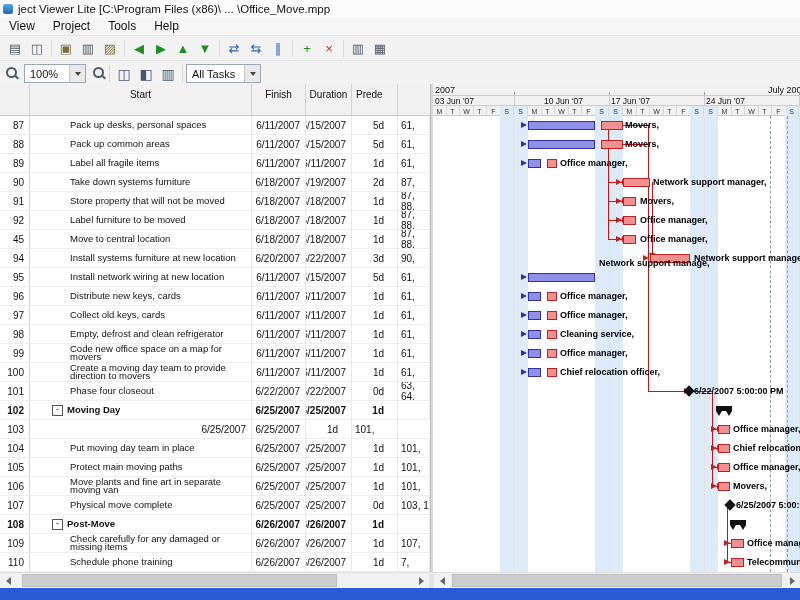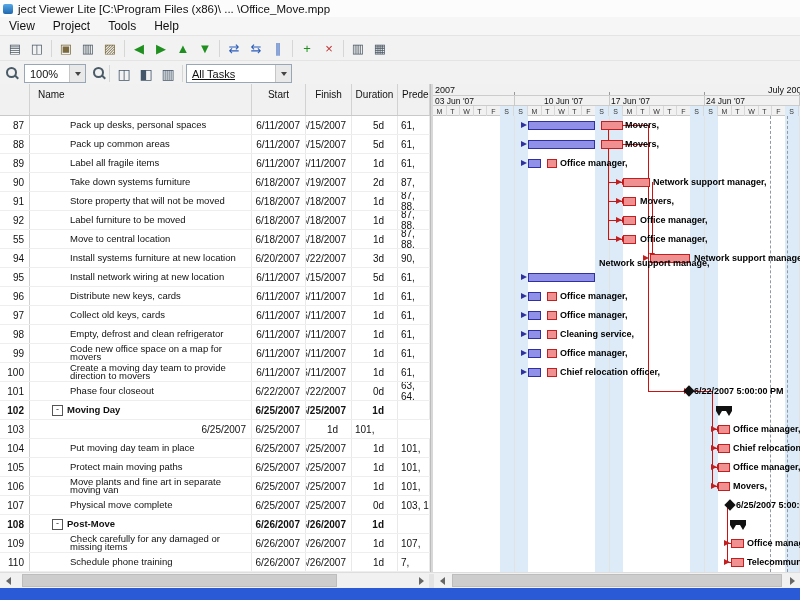--- a/index.html
+++ b/index.html
@@ -136,33 +136,32 @@
       </span>
   </div>
   <span class="mag" style="margin-left:7px;"></span>
   <span class="tb-sep"></span>
   <span id="layout-icons" style="display:flex;">
       <div class="tb-icon" style="color: rgb(68, 86, 106); font-size: 14px;">◫</div>
       <div class="tb-icon" style="color: rgb(68, 86, 106); font-size: 14px;">◧</div>
       <div class="tb-icon" style="color: rgb(68, 86, 106); font-size: 14px;">▥</div>
     </span>
   <span class="tb-sep"></span>
-  <div class="combo" style="width:106px;text-decoration:underline;">
+  <div class="combo" style="width:75px;">
     <span class="cval">All Tasks</span>
     <span class="cbtn">
         <span class="dn-tri"></span>
       </span>
   </div>
 </div>
 
 <div id="main">
   <div id="table-pane">
     <div id="table-header">
         <div class="th id"></div>
-        <div class="th name">Name</div>
         <div class="th start">Start</div>
         <div class="th finish">Finish</div>
         <div class="th dur">Duration</div>
         <div class="th pred">Prede</div>
       </div>
     <div id="table-body">
         <div class="tr">
           <div class="td id">87</div>
           <div class="td name">
             <span class="nm">Pack up desks, personal spaces</span>
@@ -216,21 +215,21 @@
           <div class="td id">92</div>
           <div class="td name">
             <span class="nm">Label furniture to be moved</span>
           </div>
           <div class="td num">6/18/2007</div>
           <div class="td num">6/18/2007</div>
           <div class="td dur">1d</div>
           <div class="td pred">87, 88,</div>
         </div>
         <div class="tr">
-          <div class="td id">55</div>
+          <div class="td id">45</div>
           <div class="td name">
             <span class="nm">Move to central location</span>
           </div>
           <div class="td num">6/18/2007</div>
           <div class="td num">6/18/2007</div>
           <div class="td dur">1d</div>
           <div class="td pred">87, 88,</div>
         </div>
         <div class="tr">
           <div class="td id">94</div>

